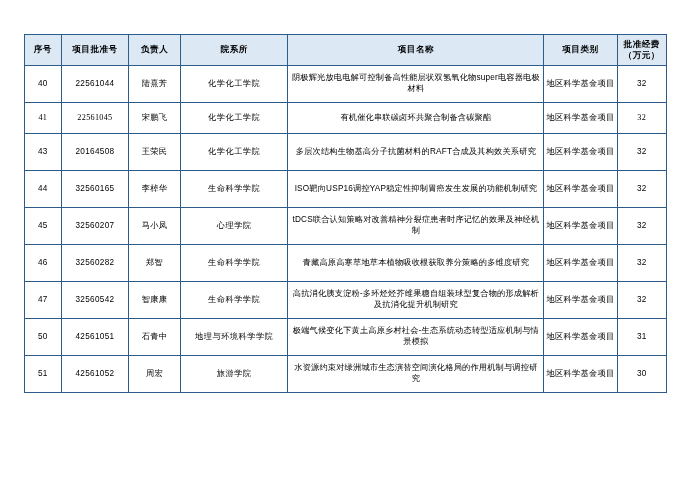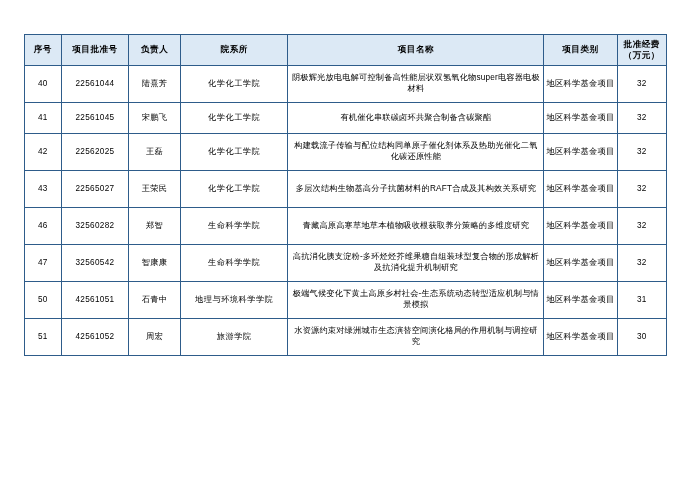--- a/index.html
+++ b/index.html
@@ -66,21 +66,21 @@
     padding-left: 6px;
     padding-right: 6px;
     letter-spacing: 0.2px;
     line-height: 1.45;
   }
   td.cat {
     line-height: 1.35;
     padding-left: 1px;
     padding-right: 1px;
   }
-  tr.row-h1 td { height: 26px; }
+  tr.row-h1 td { height: 26px; font-family: Liberation Serif, serif; }
   tr.row-h2 td { height: 32px; }
 </style>
 </head>
 <body>
 
 <div class="page">
   <table class="grant-table">
     <colgroup>
       <col class="c-seq">
       <col class="c-num">
@@ -114,34 +114,43 @@
       <tr class="row-h1">
         <td class="seq">41</td>
         <td class="num">22561045</td>
         <td class="person">宋鹏飞</td>
         <td class="dept">化学化工学院</td>
         <td class="title">有机催化串联碳卤环共聚合制备含碳聚酯</td>
         <td class="cat">地区科学基金项目</td>
         <td class="fund">32</td>
       </tr>
       <tr class="row-h2">
-        <td class="seq">42</td>
-        <td class="num">22562025</td>
-        <td class="person">王磊</td>
+        <td class="seq">43</td>
+        <td class="num">20164508</td>
+        <td class="person">王荣民</td>
         <td class="dept">化学化工学院</td>
-        <td class="title">构建载流子传输与配位结构同单原子催化剂体系及热助光催化二氧化碳还原性能</td>
+        <td class="title">多层次结构生物基高分子抗菌材料的RAFT合成及其构效关系研究</td>
         <td class="cat">地区科学基金项目</td>
         <td class="fund">32</td>
       </tr>
       <tr class="row-h2">
-        <td class="seq">43</td>
-        <td class="num">22565027</td>
-        <td class="person">王荣民</td>
-        <td class="dept">化学化工学院</td>
-        <td class="title">多层次结构生物基高分子抗菌材料的RAFT合成及其构效关系研究</td>
+        <td class="seq">44</td>
+        <td class="num">32560165</td>
+        <td class="person">李棹华</td>
+        <td class="dept">生命科学学院</td>
+        <td class="title">ISO靶向USP16调控YAP稳定性抑制胃癌发生发展的功能机制研究</td>
+        <td class="cat">地区科学基金项目</td>
+        <td class="fund">32</td>
+      </tr>
+      <tr class="row-h2">
+        <td class="seq">45</td>
+        <td class="num">32560207</td>
+        <td class="person">马小凤</td>
+        <td class="dept">心理学院</td>
+        <td class="title">tDCS联合认知策略对改善精神分裂症患者时序记忆的效果及神经机制</td>
         <td class="cat">地区科学基金项目</td>
         <td class="fund">32</td>
       </tr>
       <tr class="row-h2">
         <td class="seq">46</td>
         <td class="num">32560282</td>
         <td class="person">郑智</td>
         <td class="dept">生命科学学院</td>
         <td class="title">青藏高原高寒草地草本植物吸收根获取养分策略的多维度研究</td>
         <td class="cat">地区科学基金项目</td>

